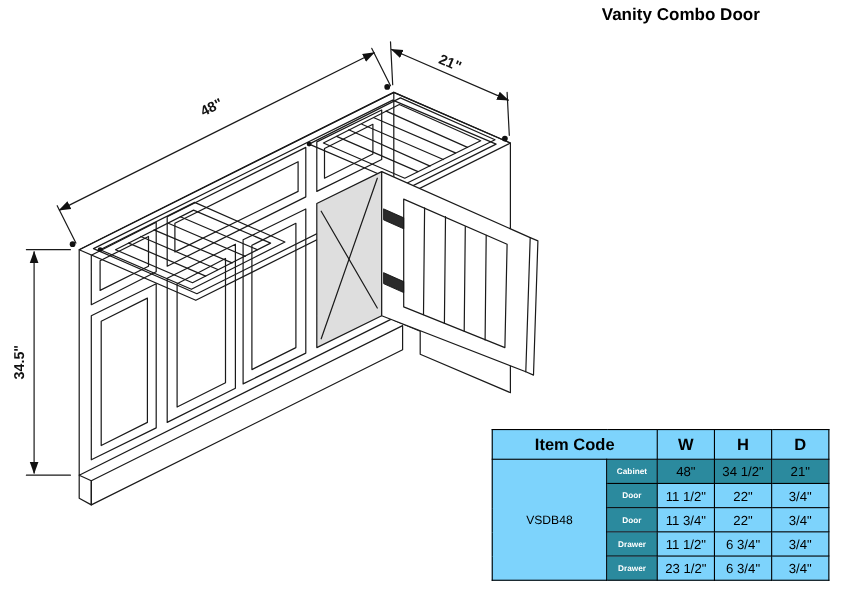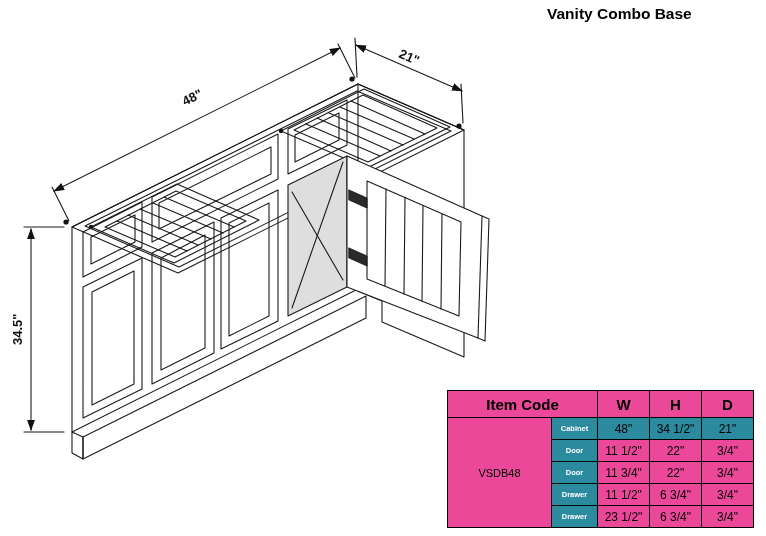--- a/index.html
+++ b/index.html
@@ -8,21 +8,21 @@
     font-family:"Liberation Sans", sans-serif;color:#000;overflow:hidden;
   }
   .page-title{
     position:absolute;left:547px;top:5px;font-size:15.5px;font-weight:bold;
     white-space:nowrap;
   }
   svg text{font-family:"Liberation Sans", sans-serif;}
   .dimlabel{font-size:13px;font-weight:bold;fill:#111;}
   table.spec{
     position:absolute;left:447px;top:390px;border-collapse:collapse;
-    table-layout:fixed;background:#ec4899;
+    table-layout:fixed;background:#7dd3fc;
   }
   table.spec th, table.spec td{
     border:1px solid #000;text-align:center;vertical-align:middle;
     padding:0;overflow:hidden;white-space:nowrap;
   }
   th.ic{width:148px;height:26px;font-size:15px;font-weight:600;}
   th.dim{width:51px;font-size:15px;font-weight:600;}
   td.code{width:103px;font-size:11px;}
   td.lbl{width:45px;height:21px;color:#fff;font-size:7.5px;font-weight:bold;}
   td.val{font-size:12px;height:21px;}
@@ -145,21 +145,21 @@
       <line x1="64" y1="432" x2="24" y2="432"></line>
       <line x1="31" y1="229" x2="31" y2="430" marker-start="url(#arr)" marker-end="url(#arr)"></line>
     </g>
   </g>
 
   <text class="dimlabel" x="185" y="106" transform="rotate(-26.6 185 106)">48"</text>
   <text class="dimlabel" x="398" y="57" transform="rotate(23.5 398 57)">21"</text>
   <text class="dimlabel" x="22" y="345" transform="rotate(-90 22 345)">34.5"</text>
 </svg>
 
-<div class="page-title">Vanity Combo Base</div>
+<div class="page-title">Vanity Combo Door</div>
 
 <table class="spec">
   <tbody>
   <tr>
     <th class="ic" colspan="2">Item Code</th>
     <th class="dim">W</th>
     <th class="dim">H</th>
     <th class="dim">D</th>
   </tr>
   <tr>

